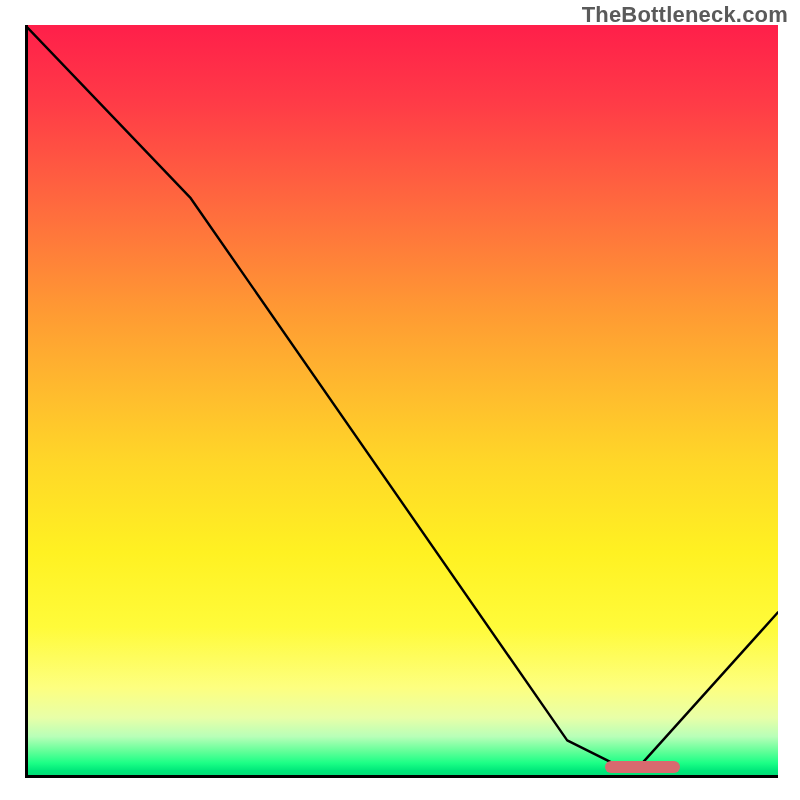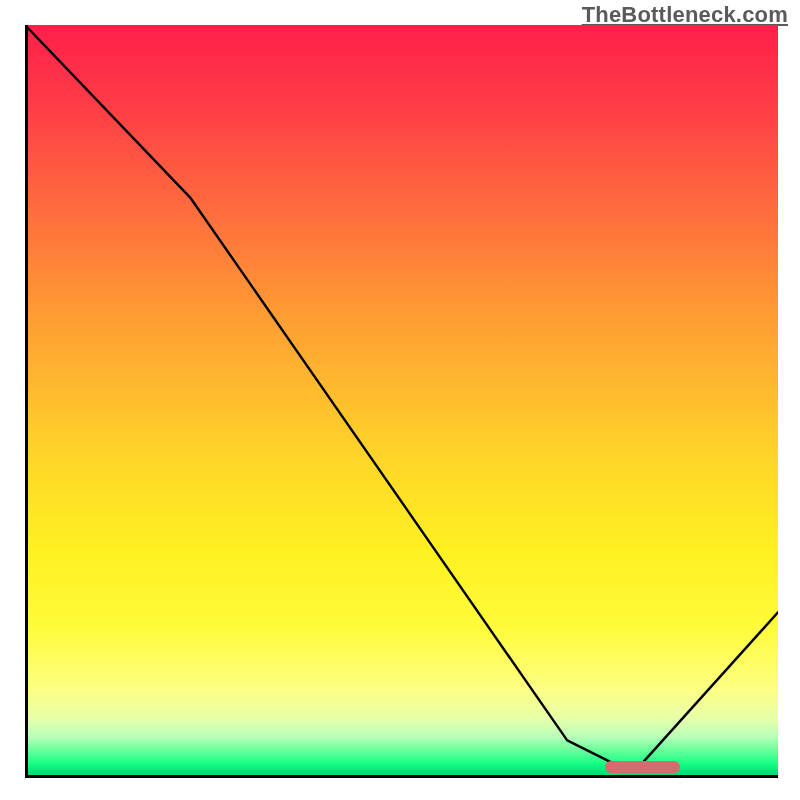--- a/index.html
+++ b/index.html
@@ -11,21 +11,20 @@
   }
   .attribution {
     position: absolute;
     top: 2px;
     right: 12px;
     font-family: Arial, Helvetica, sans-serif;
     font-size: 22px;
     font-weight: 600;
     color: #5a5a5a;
     letter-spacing: 0.2px;
-    text-decoration: underline;
   }
   .plot-area {
     position: absolute;
     left: 25px;
     top: 25px;
     width: 753px;
     height: 753px;
     overflow: hidden;
   }
   .gradient {

